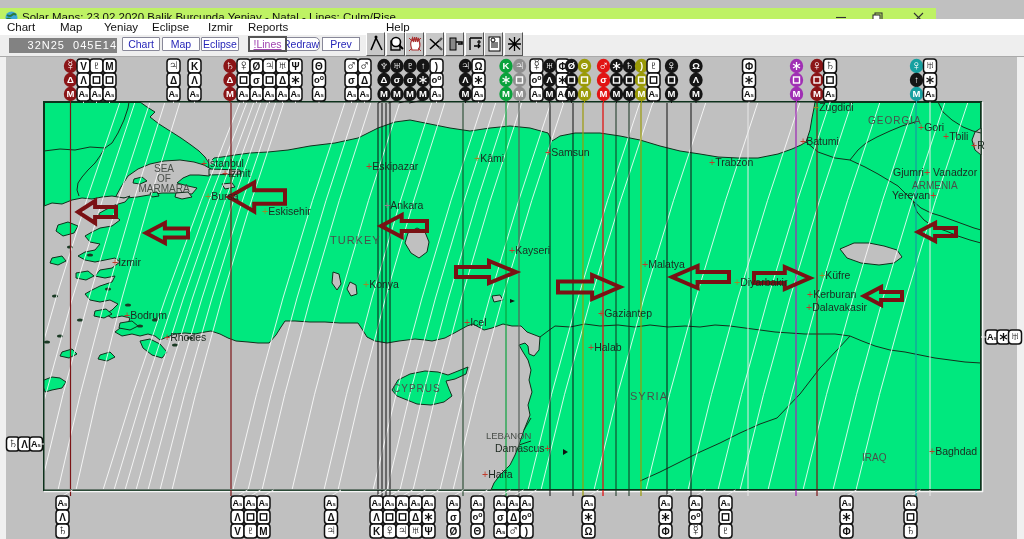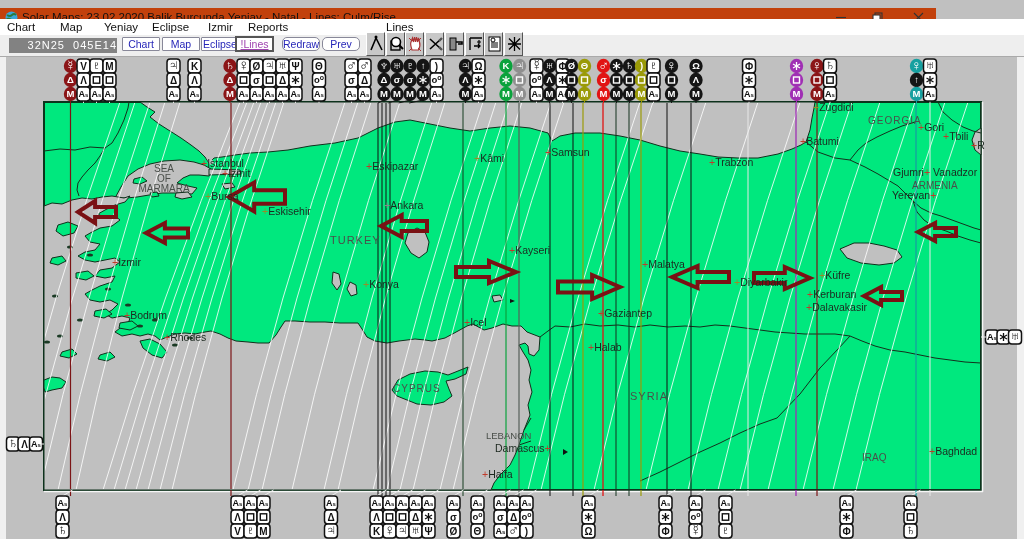--- a/index.html
+++ b/index.html
@@ -1,46 +1,46 @@
 <!DOCTYPE html>
 <html><head><meta charset="utf-8"><style>
 *{margin:0;padding:0;box-sizing:border-box}
 body{width:1024px;height:539px;font-family:"Liberation Sans",sans-serif;overflow:hidden;position:relative;background:#c0c0c0}
 </style></head><body>
-<div style="position:absolute;left:0;top:8px;width:936px;height:19px;background:#c2410c">
+<div style="position:absolute;left:0;top:8px;width:936px;height:19px;background:#bef264">
 <svg width="13" height="13" viewBox="0 0 13 13" style="position:absolute;left:5px;top:3px">
       <circle cx="6.5" cy="6.5" r="6" fill="#3aa7d8"></circle>
       <path d="M2,4 q3,2 5,0 q2,-2 4,0 M1.5,8 q3,-1 5,1 q3,2 5,0" stroke="#2b7a3c" stroke-width="1.8" fill="none"></path>
     </svg>
 <span style="position:absolute;left:22px;top:3px;font-size:11.5px;color:#111">Solar Maps: 23.02.2020 Balik Burcunda Yeniay - Natal - Lines: Culm/Rise</span>
 <svg width="120" height="19" style="position:absolute;right:0;top:0">
       <path d="M20,9.5 l10,0" stroke="#333" stroke-width="1.1"></path>
       <rect x="59" y="5" width="7" height="7" fill="none" stroke="#333" stroke-width="1.1"></rect>
       <rect x="57" y="7" width="7" height="7" fill="#fff" stroke="#333" stroke-width="1.1"></rect>
       <path d="M98,5 l9,9 M107,5 l-9,9" stroke="#333" stroke-width="1.1"></path>
     </svg>
 </div>
 <div style="position:absolute;left:0;top:19px;width:1024px;height:16px;background:#fff;font-size:11.5px;color:#111">
     <span style="position:absolute;left:7px;top:2px">Chart</span>
     <span style="position:absolute;left:60px;top:2px">Map</span>
     <span style="position:absolute;left:104px;top:2px">Yeniay</span>
     <span style="position:absolute;left:152px;top:2px">Eclipse</span>
     <span style="position:absolute;left:208px;top:2px">Izmir</span>
     <span style="position:absolute;left:248px;top:2px">Reports</span>
     <span style="position:absolute;left:318px;top:17px">Options</span>
-    <span style="position:absolute;left:386px;top:2px">Lines</span>
+    <span style="position:absolute;left:386px;top:2px">Help</span>
   </div>
 <div style="position:absolute;left:0;top:35px;width:1024px;height:22px;background:#eee;border-bottom:1px solid #aaa"></div>
 <div style="position:absolute;left:9px;top:38px;width:108px;height:15px;background:#828282;color:#fff;font-size:11px;text-align:right;line-height:15px;letter-spacing:1px">32N25&nbsp;&nbsp;045E14</div>
 <div style="position:absolute;left:122px;top:37px;width:38px;height:14px;background:#fff;border:1px solid #889;border-radius:1px;color:#2626b8;font-size:10.5px;text-align:center;line-height:13px">Chart</div>
 <div style="position:absolute;left:162px;top:37px;width:38px;height:14px;background:#fff;border:1px solid #889;border-radius:1px;color:#2626b8;font-size:10.5px;text-align:center;line-height:13px">Map</div>
 <div style="position:absolute;left:201px;top:37px;width:38px;height:14px;background:#fff;border:1px solid #889;border-radius:1px;color:#2626b8;font-size:10.5px;text-align:center;line-height:13px">Eclipse</div>
 <div style="position:absolute;left:282px;top:37px;width:38px;height:14px;background:#fff;border:1px solid #889;border-radius:5px;color:#2626b8;font-size:10.5px;text-align:center;line-height:13px">Redraw</div>
-<div style="position:absolute;left:322px;top:37px;width:38px;height:14px;background:#fff;border:1px solid #889;border-radius:5px;color:#2626b8;font-size:10.5px;text-align:center;line-height:13px">Prev</div>
-<div style="position:absolute;left:235px;top:36px;width:39px;height:16px;background:#fff;border:2px solid #555;color:#a044b0;font-size:10.5px;text-align:center;line-height:12px;text-decoration:underline">!Lines</div>
+<div style="position:absolute;left:322px;top:37px;width:38px;height:14px;background:#fff;border:1px solid #889;border-radius:0;color:#2626b8;font-size:10.5px;text-align:center;line-height:13px">Prev</div>
+<div style="position:absolute;left:248px;top:36px;width:39px;height:16px;background:#fff;border:2px solid #555;color:#a044b0;font-size:10.5px;text-align:center;line-height:12px;text-decoration:underline">!Lines</div>
 <div style="position:absolute;left:366px;top:32px;width:19px;height:24px;background:#c8c8c8;border-top:1px solid #fff;border-left:1px solid #fff;border-right:1px solid #555;border-bottom:1px solid #555"><svg width="19" height="22" viewBox="0 0 19 20">
       <path d="M9,4 L4,16 M9,4 L15,16 M9,4 l0,-2" stroke="#000" stroke-width="1.6" fill="none"></path>
       <circle cx="9" cy="3" r="1.5" fill="#000"></circle>
     </svg></div>
 <div style="position:absolute;left:385.7px;top:32px;width:19px;height:24px;background:#c8c8c8;border-top:1px solid #fff;border-left:1px solid #fff;border-right:1px solid #555;border-bottom:1px solid #555"><svg width="19" height="22" viewBox="0 0 19 20">
       <rect x="4" y="7" width="9" height="9" fill="none" stroke="#000" stroke-width="1.4"></rect>
       <circle cx="9" cy="8" r="4.5" fill="#fff" stroke="#000" stroke-width="1.6"></circle>
       <line x1="12" y1="11" x2="16" y2="15" stroke="#000" stroke-width="2"></line>
     </svg></div>
 <div style="position:absolute;left:405.4px;top:32px;width:19px;height:24px;background:#c8c8c8;border-top:1px solid #fff;border-left:1px solid #fff;border-right:1px solid #555;border-bottom:1px solid #555"><svg width="19" height="22" viewBox="0 0 19 20">

